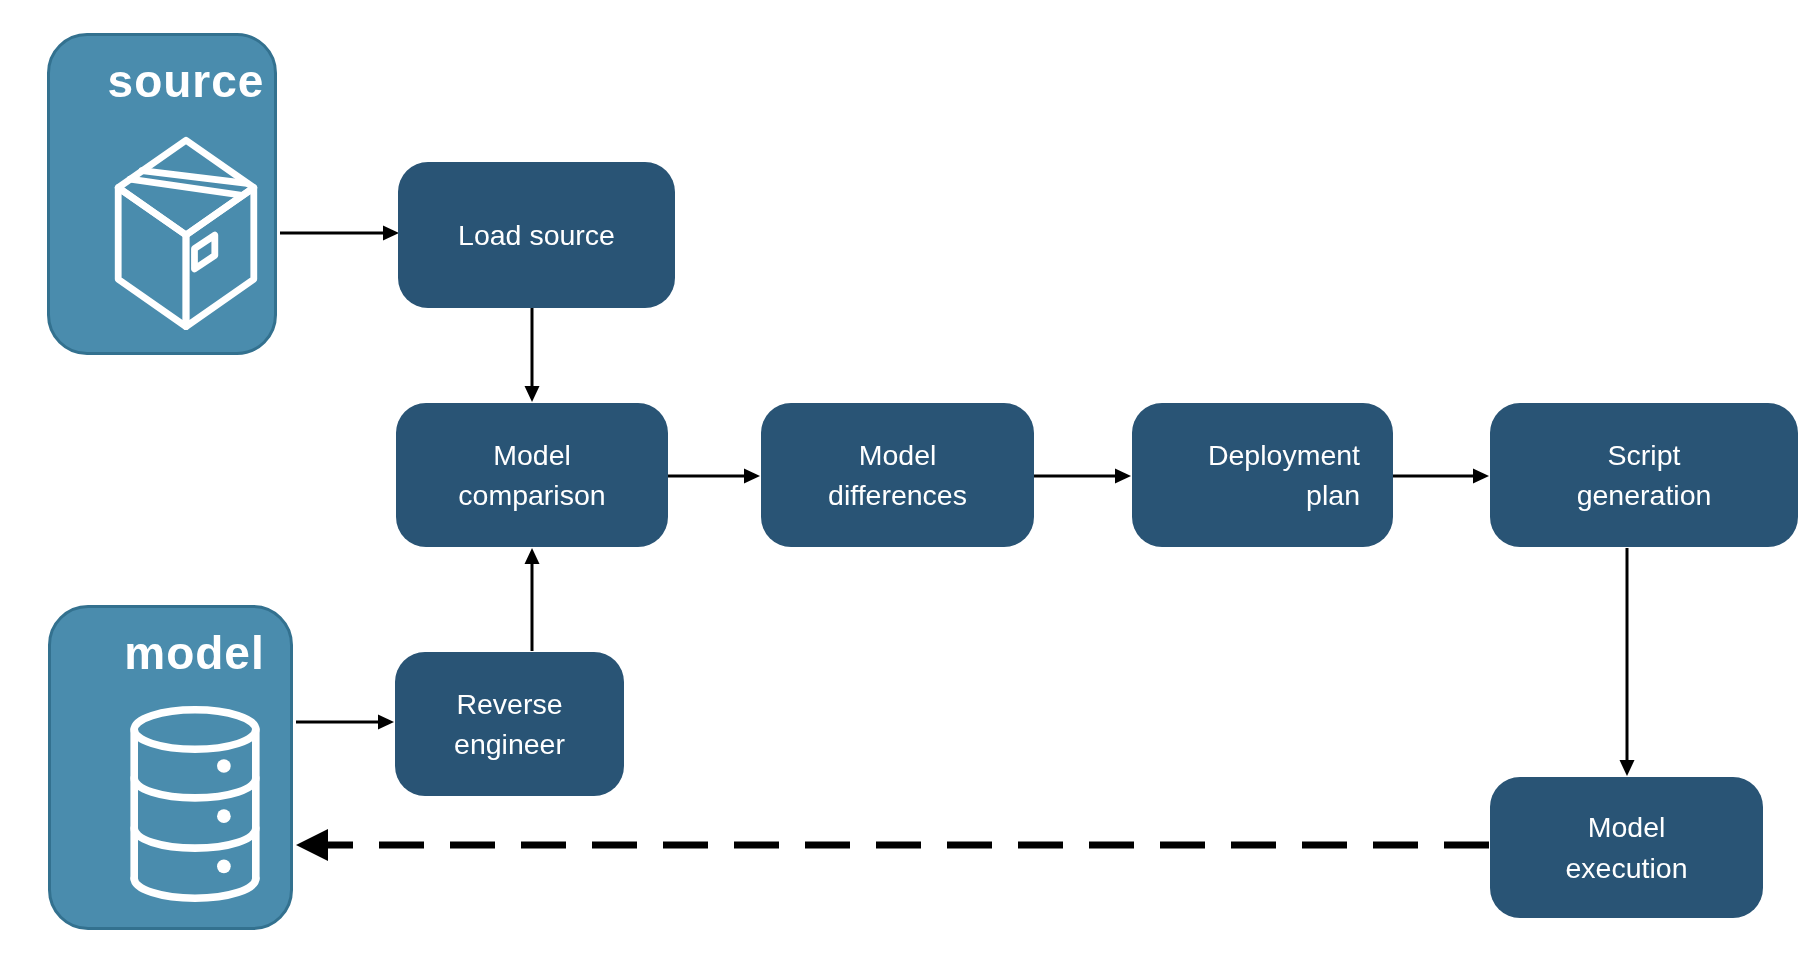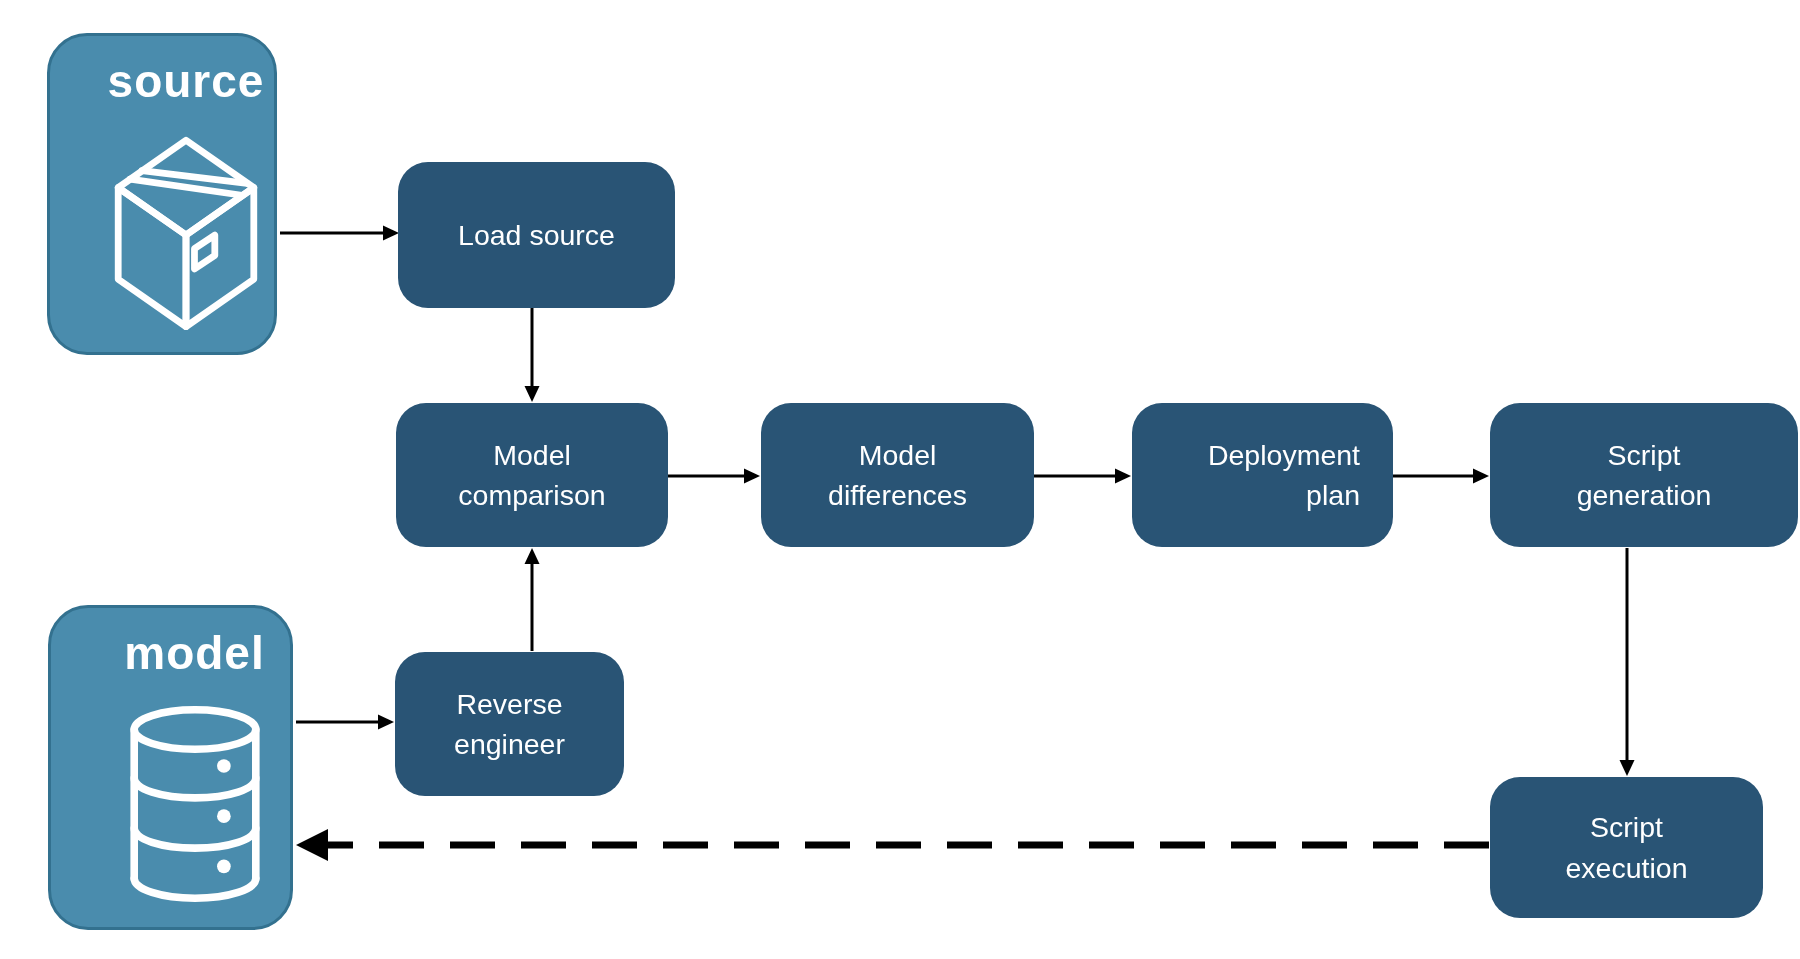--- a/index.html
+++ b/index.html
@@ -157,16 +157,16 @@
 
   <div class="process" style="left:1490px;top:403px;width:308px;height:144px;">
     <span class="lbl">Script generation</span>
   </div>
 
   <div class="process" style="left:395px;top:652px;width:229px;height:144px;">
     <span class="lbl">Reverse engineer</span>
   </div>
 
   <div class="process" style="left:1490px;top:777px;width:273px;height:141px;">
-    <span class="lbl">Script execution</span>
+    <span class="lbl">Model execution</span>
   </div>
 
 </div>
 
 </body></html>

